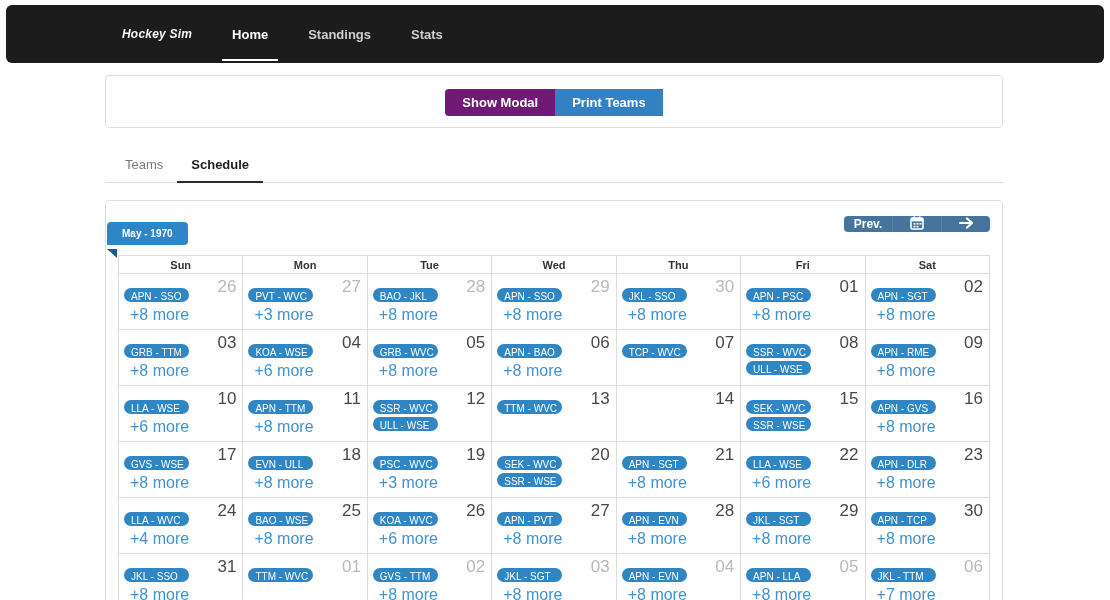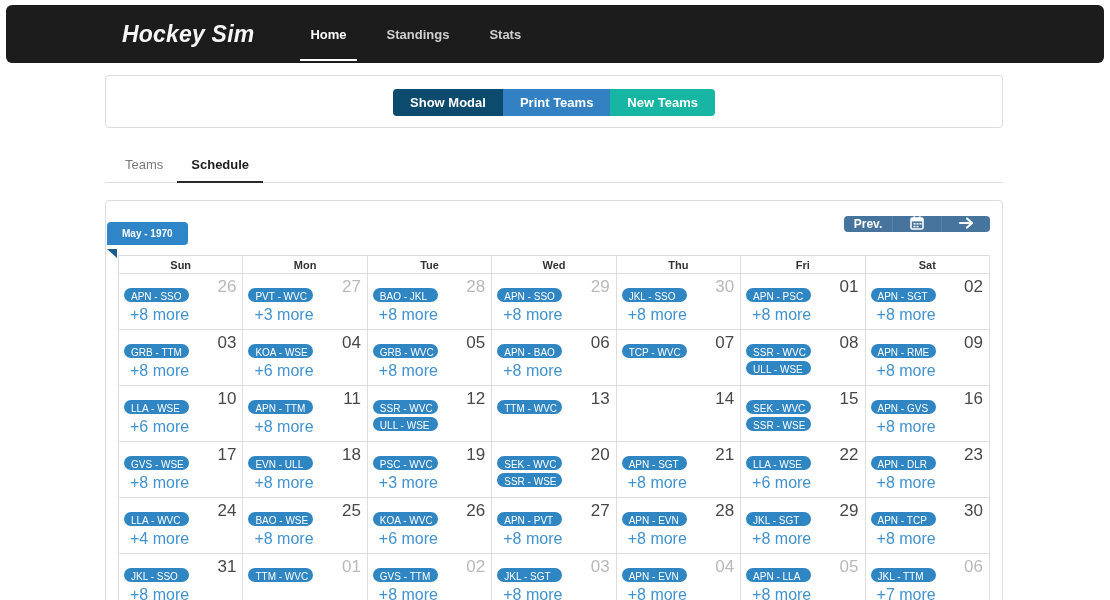--- a/index.html
+++ b/index.html
@@ -2,38 +2,38 @@
 <html><head>
 <meta charset="utf-8">
 <style>
   * { box-sizing: border-box; margin: 0; padding: 0; }
   html, body { width: 1110px; height: 600px; overflow: hidden; background: #fff;
     font-family: "Liberation Sans", sans-serif; }
 
   
   .navbar { margin: 5px 6px 0 6px; height: 58px; background: #1c1c1c;
     border-radius: 6px; display: flex; align-items: center; padding-left: 116px; }
-  .brand { color: #f5f5f5; font-size: 23px; font-weight: bold; font-style: italic;
-    letter-spacing: .2px; margin-right: 50px; cursor: pointer; }
+  .brand { color: #f5f5f5; font-size: 12px; font-weight: bold; font-style: italic;
+    letter-spacing: .2px; margin-right: 34px; cursor: pointer; }
   .nav-link { position: relative; color: #cfcfcf; font-size: 13px; font-weight: bold;
     margin-right: 28px; padding: 6px 6px; cursor: pointer; }
   .nav-link.active { color: #ffffff; }
   .nav-link.active::after { content: ""; position: absolute; left: -4px; right: -4px;
     bottom: -13px; height: 2px; background: #ffffff; }
 
   
   .container { width: 898px; margin-left: 105px; }
 
   
   .card { border: 1px solid #ddd; border-radius: 4px; background: #fff; }
   .toolbar-card { margin-top: 12px; padding: 13px; text-align: center; height: 53px; }
   .btn-group { display: inline-flex; }
   .btn { color: #fff; font-size: 13px; font-weight: bold; padding: 7px 17px;
     border: none; cursor: pointer; line-height: 1; height: 27px; }
-  .btn-success { background: #0c4a6e; border-radius: 4px 0 0 4px; }
+  .btn-success { background: #701a75; border-radius: 4px 0 0 4px; }
   .btn-primary { background: #3380c3; }
   .btn-teal    { background: #17b5a4; border-radius: 0 4px 4px 0; }
 
   
   .tabs { margin-top: 21px; display: flex; border-bottom: 1px solid #ddd; padding-left: 6px; }
   .tab { font-size: 13px; padding: 8px 14px 9px 14px; color: #7a7a7a; cursor: pointer;
     margin-bottom: -1px; }
   .tab.active { color: #1d1d1d; font-weight: bold; border-bottom: 2px solid #2b2b2b; }
 
   
@@ -75,21 +75,20 @@
   <div class="nav-link">Standings</div>
   <div class="nav-link">Stats</div>
 </nav>
 
 <div class="container">
 
   <div class="card toolbar-card">
     <div class="btn-group">
       <button class="btn btn-success">Show Modal</button>
       <button class="btn btn-primary">Print Teams</button>
-      <button class="btn btn-teal">New Teams</button>
     </div>
   </div>
 
   <div class="tabs">
     <div class="tab">Teams</div>
     <div class="tab active">Schedule</div>
   </div>
 
   <div class="card calendar-card">
     <div class="cal-header">

